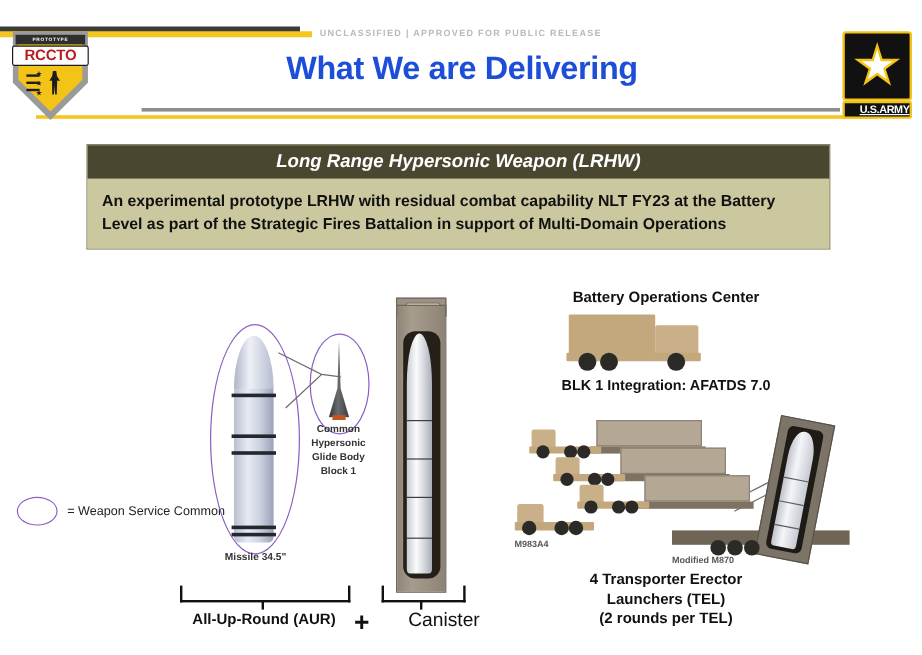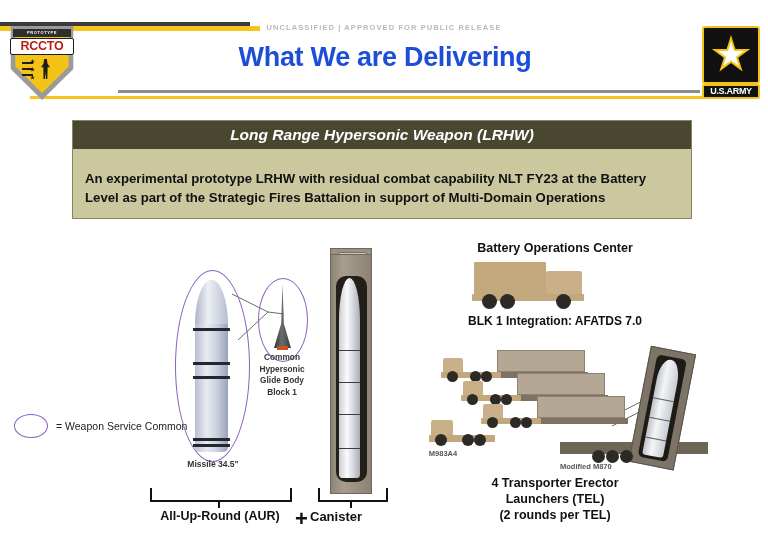--- a/index.html
+++ b/index.html
@@ -50,28 +50,28 @@
   .army{position:absolute;right:8px;top:4px;width:58px;height:58px;background:#111;
         border:2.5px solid #f3c317;border-radius:3px;box-sizing:border-box;}
   .army .star{position:absolute;left:50%;top:50%;transform:translate(-50%,-50%);
         width:40px;height:40px;background:#f3c317;
         clip-path:polygon(50% 0,61% 35%,98% 35%,68% 57%,79% 91%,50% 70%,21% 91%,32% 57%,2% 35%,39% 35%);}
   .army .star2{position:absolute;left:50%;top:50%;transform:translate(-50%,-50%);
         width:27px;height:27px;background:#fff;
         clip-path:polygon(50% 0,61% 35%,98% 35%,68% 57%,79% 91%,50% 70%,21% 91%,32% 57%,2% 35%,39% 35%);}
   .armytag{position:absolute;right:8px;top:62px;width:58px;height:15px;background:#111;
         border:2px solid #f3c317;border-radius:2px;box-sizing:border-box;}
-  .armytag span{display:block;text-align:center;color:#fff;font-size:9px;font-weight:bold;
-        line-height:11px;letter-spacing:-0.3px;}
+  .armytag span{display:block;text-align:right;color:#fff;font-size:9px;font-weight:bold;
+        line-height:11px;letter-spacing:-0.3px;text-decoration:underline;}
 
   
   .box{position:absolute;left:72px;top:98px;width:620px;border:1px solid #8a8560;box-sizing:border-box;}
   .box-hd{background:#4a4730;padding:5px 0;text-align:center;}
   .box-hd span{color:#fff;font-style:italic;font-weight:bold;font-size:15.5px;}
-  .box-bd{background:#cbc8a0;padding:20px 12px 11px 12px;}
+  .box-bd{background:#cbc8a0;padding:9px 12px 11px 12px;}
   .box-bd p{margin:0;font-size:13.2px;font-weight:bold;line-height:19px;color:#111;}
 
   
   .ellipse{position:absolute;border:1.6px solid #8b5fbf;border-radius:50%;}
   .ell-missile{left:175px;top:248px;width:73px;height:190px;}
   .missile{position:absolute;left:195px;top:258px;width:33px;height:172px;
       background:linear-gradient(90deg,#b9bfd2 0%,#e7eaf2 35%,#ccd2e0 65%,#9aa2b8 100%);
       border-radius:16px 16px 4px 4px/52px 52px 5px 5px;}
   .missile .band{position:absolute;left:-2px;width:37px;height:2.6px;background:#24272e;}
   .mnose{position:absolute;left:195px;top:258px;width:33px;height:44px;
@@ -101,22 +101,22 @@
   .can-cap{position:absolute;left:330px;top:226px;width:42px;height:16px;
       background:#9b9184;border:1px solid #6f675c;box-sizing:border-box;}
   .can-cap .hatch{position:absolute;left:7px;top:3px;width:27px;height:8px;
       background:#cfc6a8;border:1px solid #7a7264;border-radius:2px;}
   .can-cut{position:absolute;left:336px;top:254px;width:31px;height:206px;background:#241f19;
       border-radius:10px;}
   .can-mis{position:absolute;left:339px;top:256px;width:21px;height:200px;
       background:linear-gradient(90deg,#c9ccd2,#fbfbfd 38%,#d2d5db 70%,#a9adb5);
       border-radius:11px 11px 3px 3px/44px 44px 4px 4px;}
   .can-mis .ring{position:absolute;left:0;width:21px;height:1.4px;background:#3a3d42;}
-  .can-lbl{position:absolute;left:310px;top:487px;width:120px;
-      font-size:13px;font-weight:bold;}
+  .can-lbl{position:absolute;left:310px;top:487px;width:120px;text-align:center;
+      font-size:16px;font-weight:normal;}
   .aur-lbl{position:absolute;left:130px;top:487px;width:180px;text-align:center;
       font-size:12.5px;font-weight:bold;}
   .plus{position:absolute;left:295px;top:484px;font-size:22px;font-weight:bold;}
   .brace{position:absolute;border:2px solid #111;border-top:none;}
   .brace-tick{position:absolute;width:2px;background:#111;}
 
   
   .boc-lbl{position:absolute;left:430px;top:219px;width:250px;text-align:center;
       font-size:12.5px;font-weight:bold;}
   .blk-lbl{position:absolute;left:420px;top:292px;width:270px;text-align:center;

